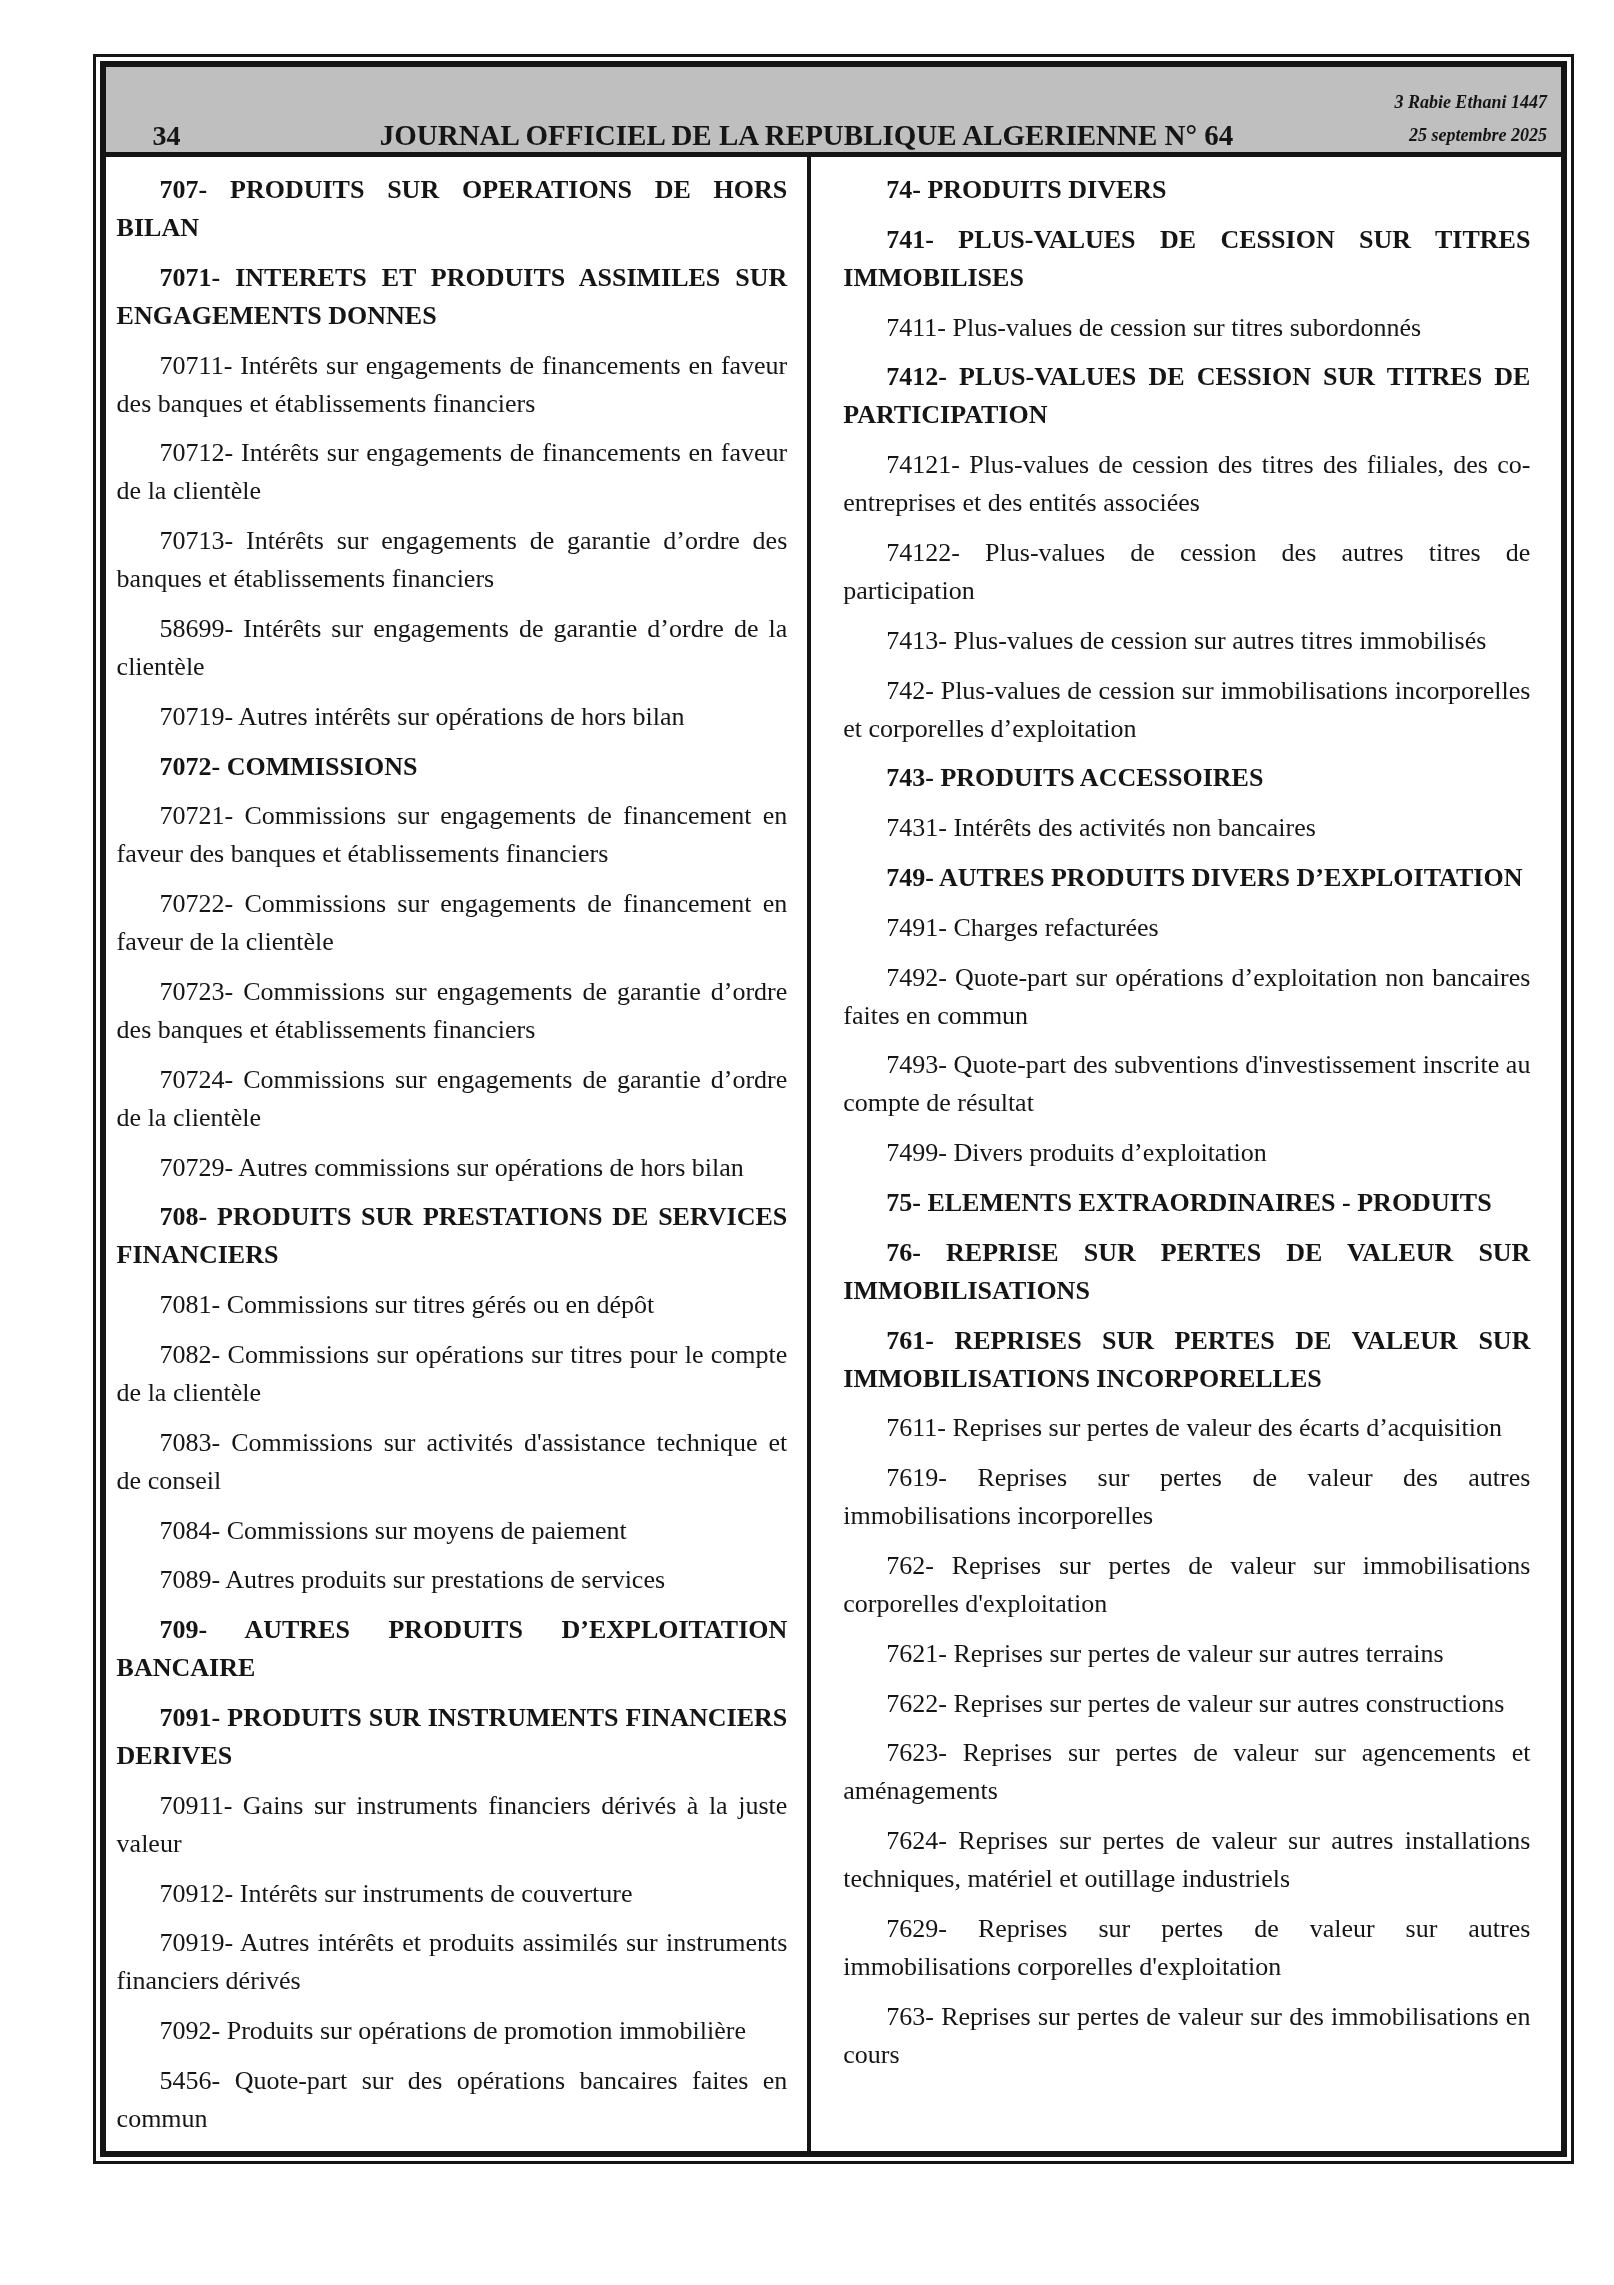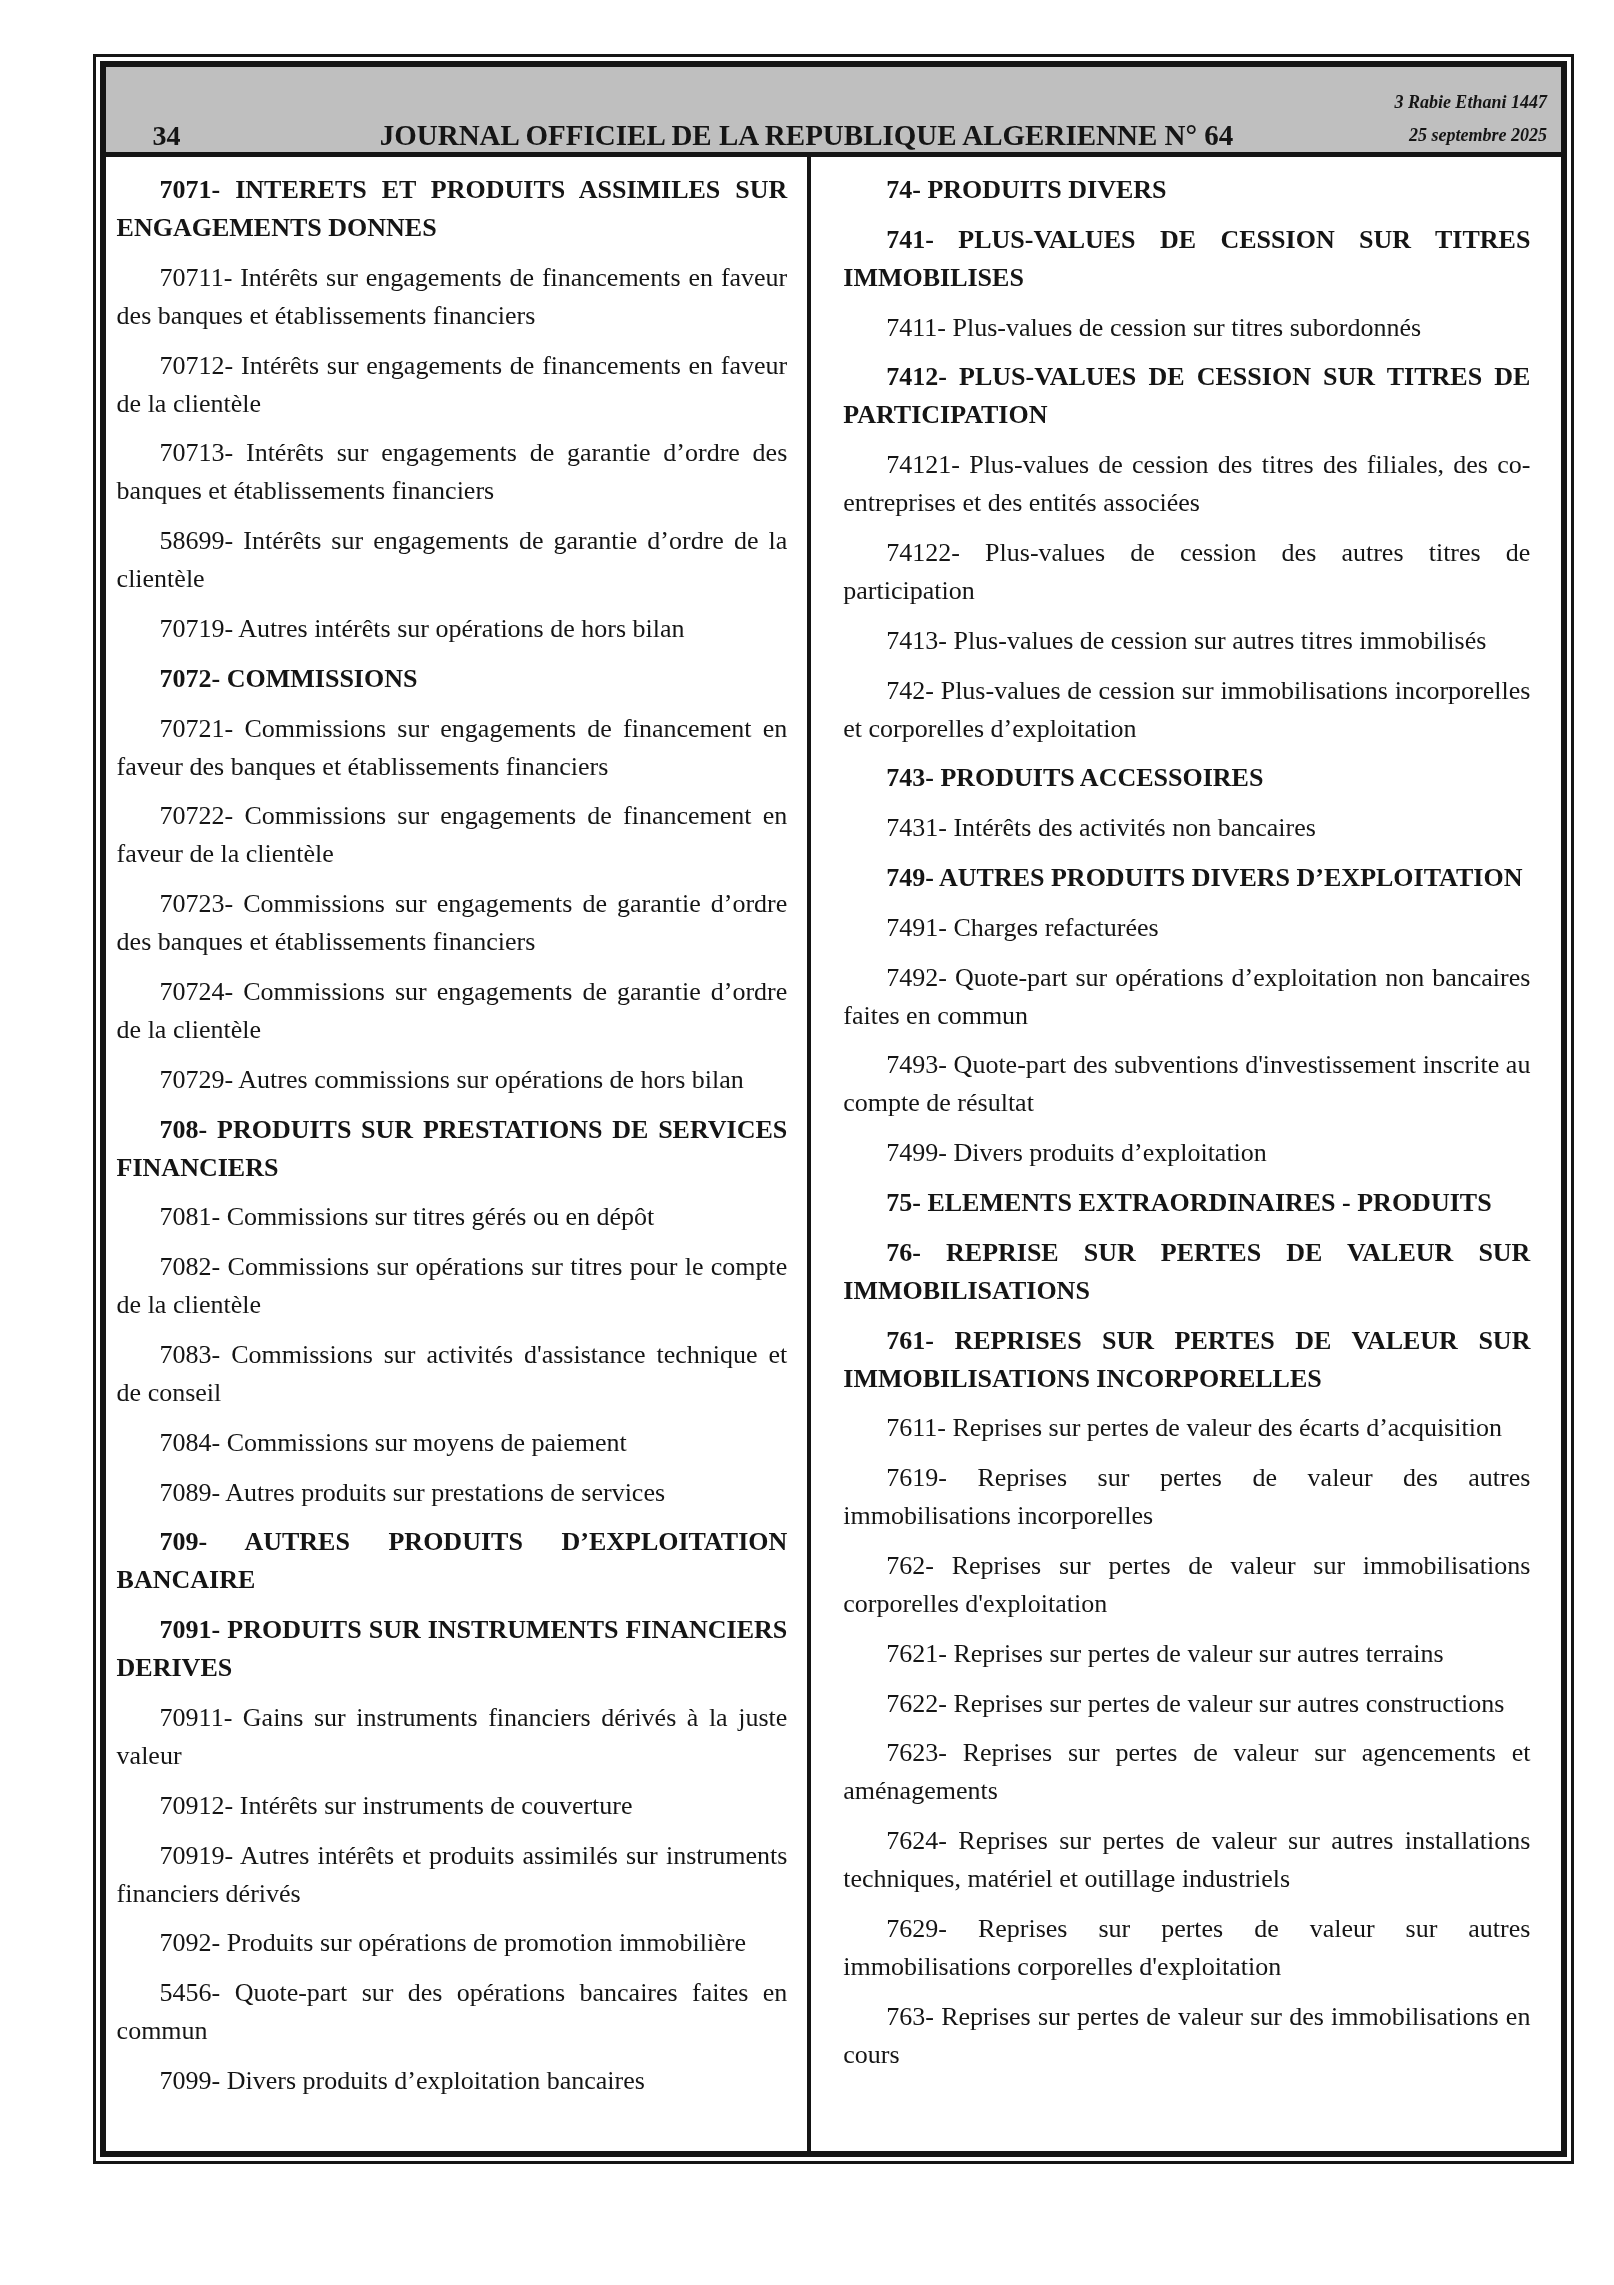--- a/index.html
+++ b/index.html
@@ -90,20 +90,21 @@
         <div class="pagenum">34</div>
         <div class="title">JOURNAL OFFICIEL DE LA REPUBLIQUE ALGERIENNE N° 64</div>
         <div class="dates">
           <span>3 Rabie Ethani 1447</span>
           <span>25 septembre 2025</span>
         </div>
       </div>
 
       <div class="content">
         <div class="col col-left">
+            <p class="entry heading">707- PRODUITS SUR OPERATIONS DE HORS BILAN</p>
             <p class="entry heading">7071- INTERETS ET PRODUITS ASSIMILES SUR ENGAGEMENTS DONNES</p>
             <p class="entry body">70711- Intérêts sur engagements de financements en faveur des banques et établissements financiers</p>
             <p class="entry body">70712- Intérêts sur engagements de financements en faveur de la clientèle</p>
             <p class="entry body">70713- Intérêts sur engagements de garantie d’ordre des banques et établissements financiers</p>
             <p class="entry body">58699- Intérêts sur engagements de garantie d’ordre de la clientèle</p>
             <p class="entry body">70719- Autres intérêts sur opérations de hors bilan</p>
             <p class="entry heading">7072- COMMISSIONS</p>
             <p class="entry body">70721- Commissions sur engagements de financement en faveur des banques et établissements financiers</p>
             <p class="entry body">70722- Commissions sur engagements de financement en faveur de la clientèle</p>
             <p class="entry body">70723- Commissions sur engagements de garantie d’ordre des banques et établissements financiers</p>

